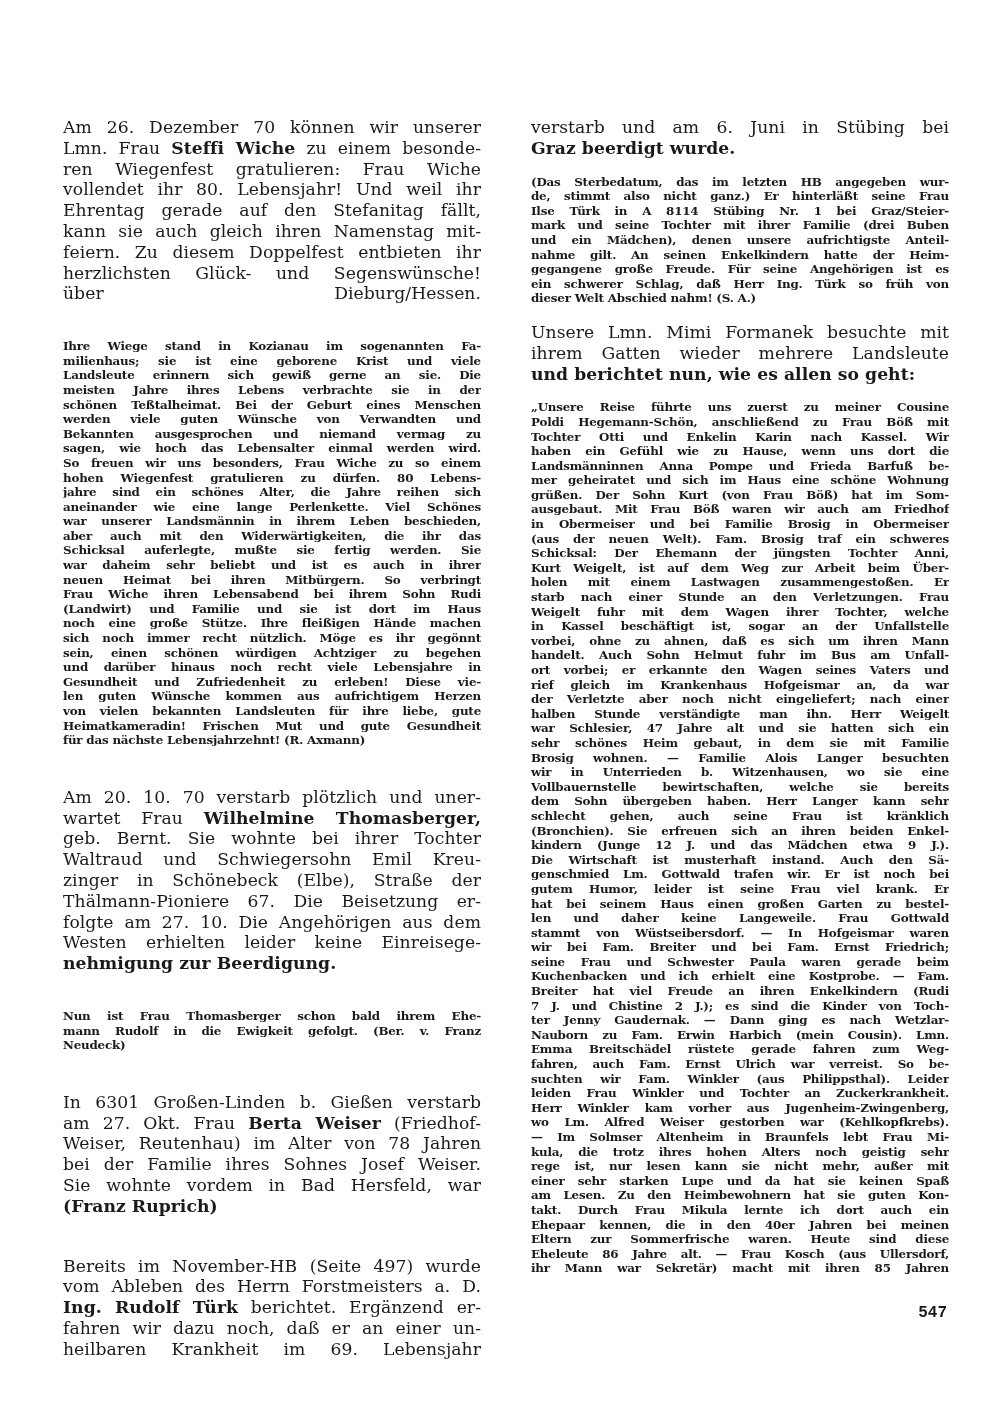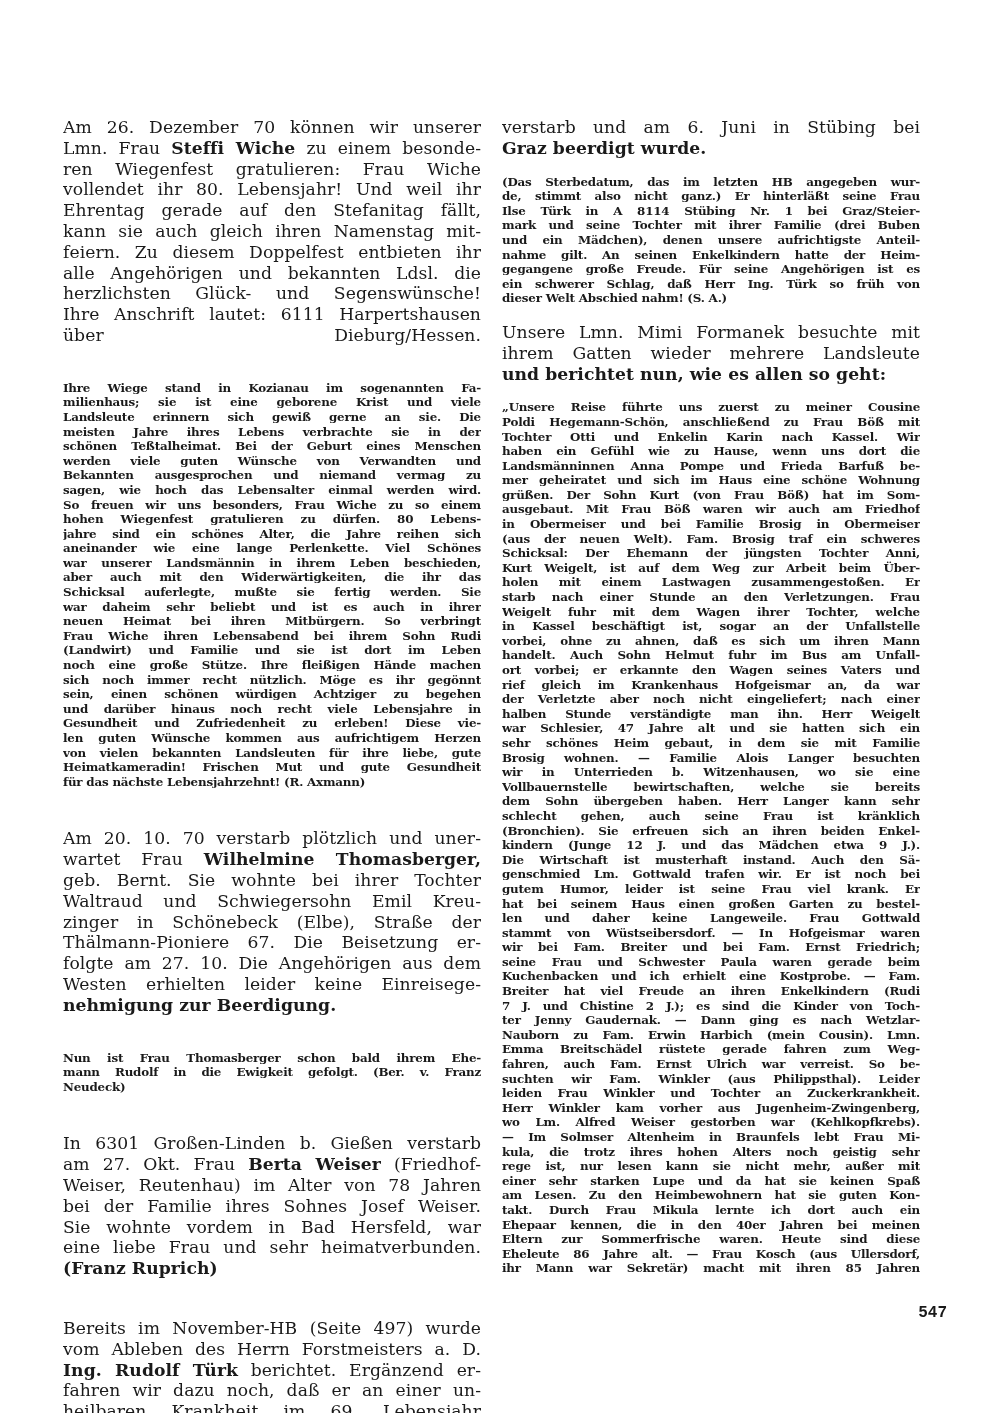--- a/index.html
+++ b/index.html
@@ -6,21 +6,21 @@
   body {
     width: 1000px; height: 1413px;
     background: #ffffff;
     color: #1a1a1a;
     position: relative;
     overflow: hidden;
     font-family: "DejaVu Serif", "Liberation Serif", serif;
   }
   .col { position: absolute; top: 101px; width: 450px; }
   .col-left { left: 47px; }
-  .col-right { left: 486px; }
+  .col-right { left: 515px; }
   .para { margin: 16px; }
   .line {
     display: block;
     white-space: nowrap;
     text-align: justify;
     text-align-last: justify;
     overflow: hidden;
   }
   .line.last { text-align-last: left; font-weight: bold; }
   .big .line { font-size: 17.2px; line-height: 20.8px; letter-spacing: 0.05px; }
@@ -38,23 +38,21 @@
 
 <div class="col col-left">
   <div class="para big">
       <span class="line">Am 26. Dezember 70 können wir unserer</span>
       <span class="line">Lmn. Frau <b class="name">Steffi Wiche</b> zu einem besonde-</span>
       <span class="line">ren Wiegenfest gratulieren: Frau Wiche</span>
       <span class="line">vollendet ihr 80. Lebensjahr! Und weil ihr</span>
       <span class="line">Ehrentag gerade auf den Stefanitag fällt,</span>
       <span class="line">kann sie auch gleich ihren Namenstag mit-</span>
       <span class="line">feiern. Zu diesem Doppelfest entbieten ihr</span>
-      <span class="line">alle Angehörigen und bekannten Ldsl. die</span>
       <span class="line">herzlichsten Glück- und Segenswünsche!</span>
-      <span class="line">Ihre Anschrift lautet: 6111 Harpertshausen</span>
       <span class="line">über Dieburg/Hessen.</span>
     </div>
   <div class="gap-s"></div>
   <div class="para small">
       <span class="line">Ihre Wiege stand in Kozianau im sogenannten Fa-</span>
       <span class="line">milienhaus; sie ist eine geborene Krist und viele</span>
       <span class="line">Landsleute erinnern sich gewiß gerne an sie. Die</span>
       <span class="line">meisten Jahre ihres Lebens verbrachte sie in der</span>
       <span class="line">schönen Teßtalheimat. Bei der Geburt eines Menschen</span>
       <span class="line">werden viele guten Wünsche von Verwandten und</span>
@@ -63,21 +61,21 @@
       <span class="line">So freuen wir uns besonders, Frau Wiche zu so einem</span>
       <span class="line">hohen Wiegenfest gratulieren zu dürfen. 80 Lebens-</span>
       <span class="line">jahre sind ein schönes Alter, die Jahre reihen sich</span>
       <span class="line">aneinander wie eine lange Perlenkette. Viel Schönes</span>
       <span class="line">war unserer Landsmännin in ihrem Leben beschieden,</span>
       <span class="line">aber auch mit den Widerwärtigkeiten, die ihr das</span>
       <span class="line">Schicksal auferlegte, mußte sie fertig werden. Sie</span>
       <span class="line">war daheim sehr beliebt und ist es auch in ihrer</span>
       <span class="line">neuen Heimat bei ihren Mitbürgern. So verbringt</span>
       <span class="line">Frau Wiche ihren Lebensabend bei ihrem Sohn Rudi</span>
-      <span class="line">(Landwirt) und Familie und sie ist dort im Leben</span>
+      <span class="line">(Landwirt) und Familie und sie ist dort im Haus</span>
       <span class="line">noch eine große Stütze. Ihre fleißigen Hände machen</span>
       <span class="line">sich noch immer recht nützlich. Möge es ihr gegönnt</span>
       <span class="line">sein, einen schönen würdigen Achtziger zu begehen</span>
       <span class="line">und darüber hinaus noch recht viele Lebensjahre in</span>
       <span class="line">Gesundheit und Zufriedenheit zu erleben! Diese vie-</span>
       <span class="line">len guten Wünsche kommen aus aufrichtigem Herzen</span>
       <span class="line">von vielen bekannten Landsleuten für ihre liebe, gute</span>
       <span class="line">Heimatkameradin! Frischen Mut und gute Gesundheit</span>
       <span class="line last">für das nächste Lebensjahrzehnt! (R. Axmann)</span>
     </div>
@@ -99,21 +97,20 @@
       <span class="line">mann Rudolf in die Ewigkeit gefolgt. (Ber. v. Franz</span>
       <span class="line last">Neudeck)</span>
     </div>
   <div class="gap-l"></div>
   <div class="para big">
       <span class="line">In 6301 Großen-Linden b. Gießen verstarb</span>
       <span class="line">am 27. Okt. Frau <b class="name">Berta Weiser</b> (Friedhof-</span>
       <span class="line">Weiser, Reutenhau) im Alter von 78 Jahren</span>
       <span class="line">bei der Familie ihres Sohnes Josef Weiser.</span>
       <span class="line">Sie wohnte vordem in Bad Hersfeld, war</span>
-      <span class="line">eine liebe Frau und sehr heimatverbunden.</span>
       <span class="line last">(Franz Ruprich)</span>
     </div>
   <div class="gap-l"></div>
   <div class="para big">
       <span class="line">Bereits im November-HB (Seite 497) wurde</span>
       <span class="line">vom Ableben des Herrn Forstmeisters a. D.</span>
       <span class="line"><b class="name">Ing. Rudolf Türk</b> berichtet. Ergänzend er-</span>
       <span class="line">fahren wir dazu noch, daß er an einer un-</span>
       <span class="line">heilbaren Krankheit im 69. Lebensjahr</span>
     </div>

